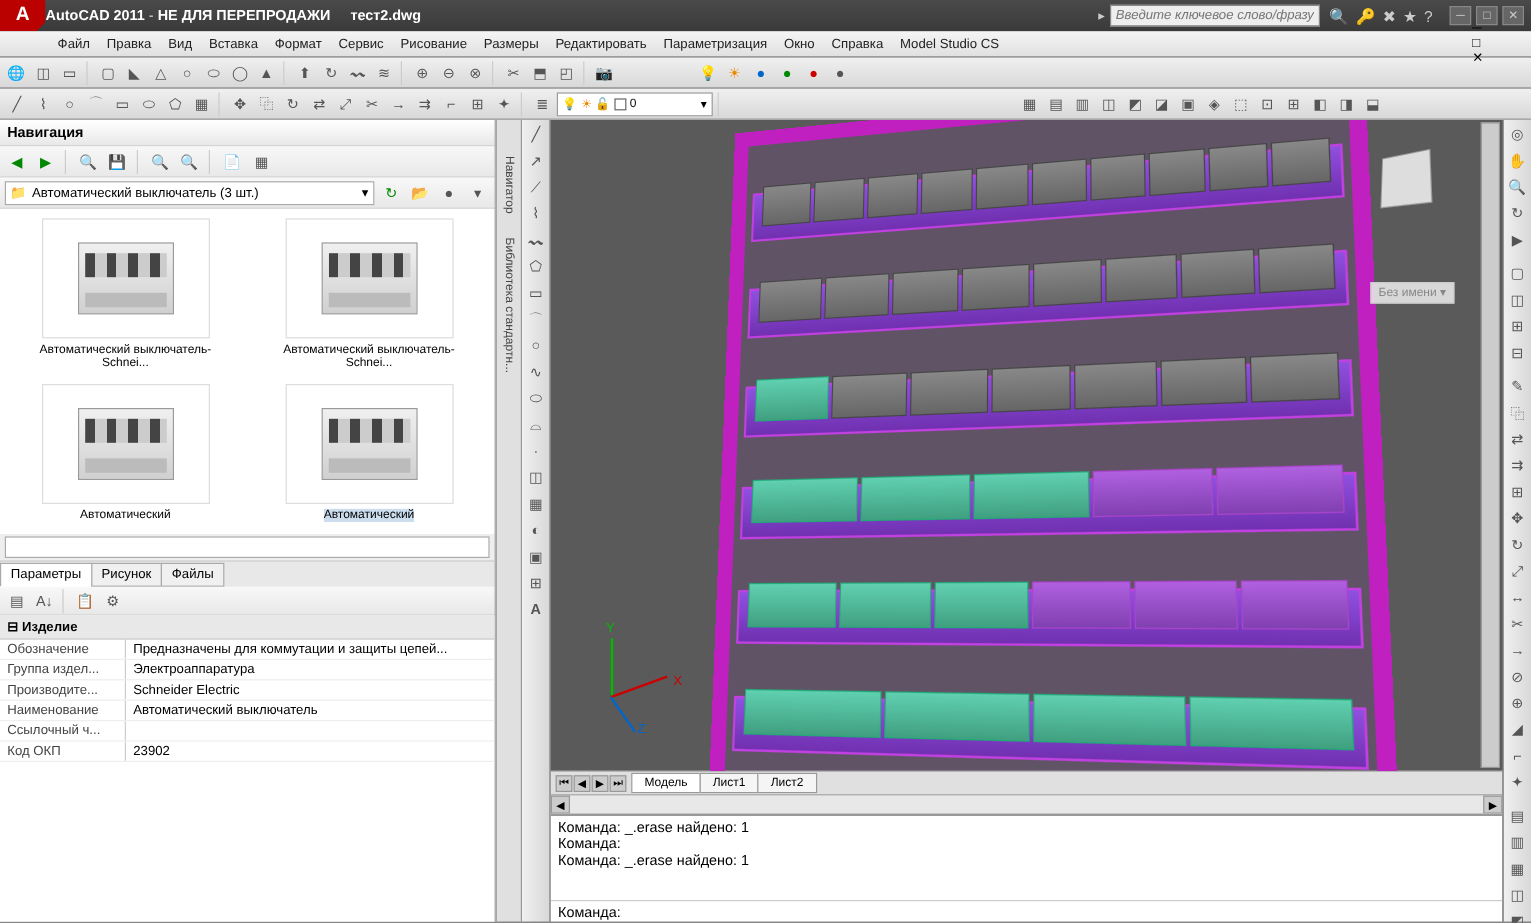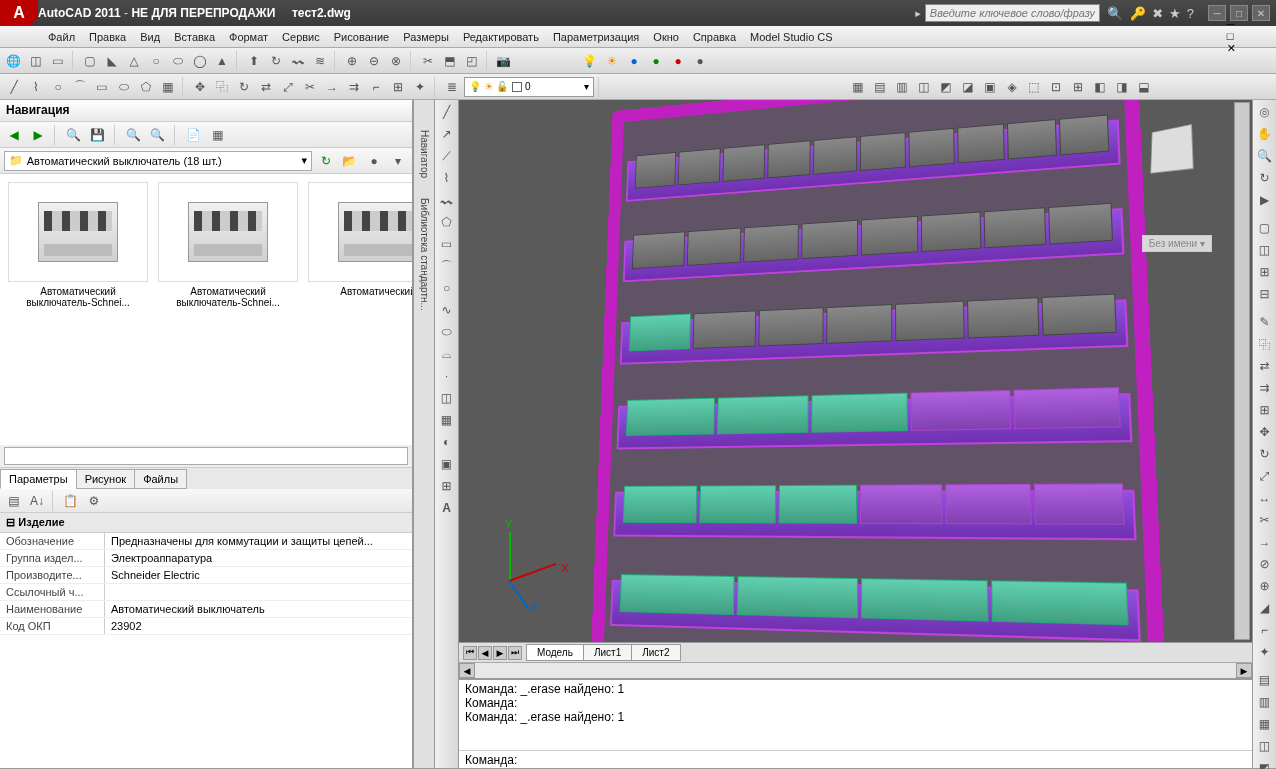--- a/index.html
+++ b/index.html
@@ -16,21 +16,21 @@
 .menubar span { font-size: 11px; color: #222; cursor: default; }
 .toolbar-row { height: 26px; background: linear-gradient(#f0f0f0,#d8d8d8); border-bottom: 1px solid #aaa; display: flex; align-items: center; padding: 0 4px; gap: 2px; }
 .tbtn { width: 20px; height: 20px; border: 1px solid transparent; display: flex; align-items: center; justify-content: center; font-size: 12px; color: #555; }
 .tsep { width: 4px; height: 20px; border-left: 1px solid #ccc; margin: 0 2px; }
 .main-area { display: flex; height: 668px; }
 .left-panel { width: 413px; background: #f5f5f5; display: flex; flex-direction: column; border-right: 1px solid #999; }
 .nav-header { height: 22px; background: linear-gradient(#fff,#e8e8e8); border-bottom: 1px solid #ccc; padding: 3px 6px; font-weight: bold; font-size: 12px; }
 .nav-toolbar { height: 26px; background: linear-gradient(#f8f8f8,#e8e8e8); display: flex; align-items: center; padding: 0 4px; gap: 4px; border-bottom: 1px solid #ccc; }
 .nav-toolbar2 { height: 26px; background: linear-gradient(#f8f8f8,#e8e8e8); display: flex; align-items: center; padding: 0 4px; gap: 4px; border-bottom: 1px solid #ccc; }
 .path-box { flex: 1; height: 20px; background: #fff; border: 1px solid #aaa; display: flex; align-items: center; padding: 0 4px; gap: 4px; font-size: 11px; }
-.thumbs-area { flex: 1; background: #fff; overflow: auto; padding: 8px; display: grid; grid-template-columns: 1fr 1fr 1fr 1fr; gap: 10px; }
+.thumbs-area { flex: 1; background: #fff; overflow: auto; padding: 8px; display: grid; grid-template-columns: 1fr 1fr; gap: 10px; }
 .thumb-item { display: flex; flex-direction: column; align-items: center; }
 .thumb-img { width: 140px; height: 100px; background: #fff; border: 1px solid #ddd; display: flex; align-items: center; justify-content: center; position: relative; }
 .breaker { width: 80px; height: 60px; background: linear-gradient(#f0f0f0,#d0d0d0); border: 1px solid #999; position: relative; }
 .breaker::before { content:''; position: absolute; top: 8px; left: 5px; right: 5px; height: 20px; background: repeating-linear-gradient(90deg,#444 0,#444 8px,#ccc 8px,#ccc 18px); }
 .breaker::after { content:''; position: absolute; bottom: 5px; left: 5px; right: 5px; height: 12px; background: #bbb; }
 .thumb-label { font-size: 10px; text-align: center; margin-top: 4px; max-width: 150px; }
 .thumb-item.selected .thumb-label { background: #cde; }
 .search-row { height: 22px; padding: 2px 4px; background: #eee; }
 .search-row input { width: 100%; height: 18px; border: 1px solid #aaa; }
 .tabs-row { height: 22px; background: #e8e8e8; display: flex; align-items: flex-end; border-top: 1px solid #ccc; }
@@ -229,21 +229,21 @@
       <div class="tsep"></div>
       <div class="tbtn" style="color:#da0;">🔍</div>
       <div class="tbtn" style="color:#da0;">🔍</div>
       <div class="tsep"></div>
       <div class="tbtn">📄</div>
       <div class="tbtn">▦</div>
     </div>
     <div class="nav-toolbar2">
       <div class="path-box">
         <span>📁</span>
-        <span>Автоматический выключатель (18 шт.)</span>
+        <span>Автоматический выключатель (3 шт.)</span>
         <span style="flex:1"></span>
         <span>▾</span>
       </div>
       <div class="tbtn" style="color:#080;">↻</div>
       <div class="tbtn">📂</div>
       <div class="tbtn">●</div>
       <div class="tbtn">▾</div>
     </div>
     <div class="thumbs-area">
       <div class="thumb-item">
@@ -294,26 +294,26 @@
         </div>
       <div class="prop-row">
           <div class="prop-key">Группа издел...</div>
           <div class="prop-val">Электроаппаратура</div>
         </div>
       <div class="prop-row">
           <div class="prop-key">Производите...</div>
           <div class="prop-val">Schneider Electric</div>
         </div>
       <div class="prop-row">
+          <div class="prop-key">Наименование</div>
+          <div class="prop-val">Автоматический выключатель</div>
+        </div>
+      <div class="prop-row">
           <div class="prop-key">Ссылочный ч...</div>
           <div class="prop-val"></div>
-        </div>
-      <div class="prop-row">
-          <div class="prop-key">Наименование</div>
-          <div class="prop-val">Автоматический выключатель</div>
         </div>
       <div class="prop-row">
           <div class="prop-key">Код ОКП</div>
           <div class="prop-val">23902</div>
         </div>
     </div>
   </div>
 
   <div class="side-tabs">
     <div class="side-tab-label">Навигатор</div>

